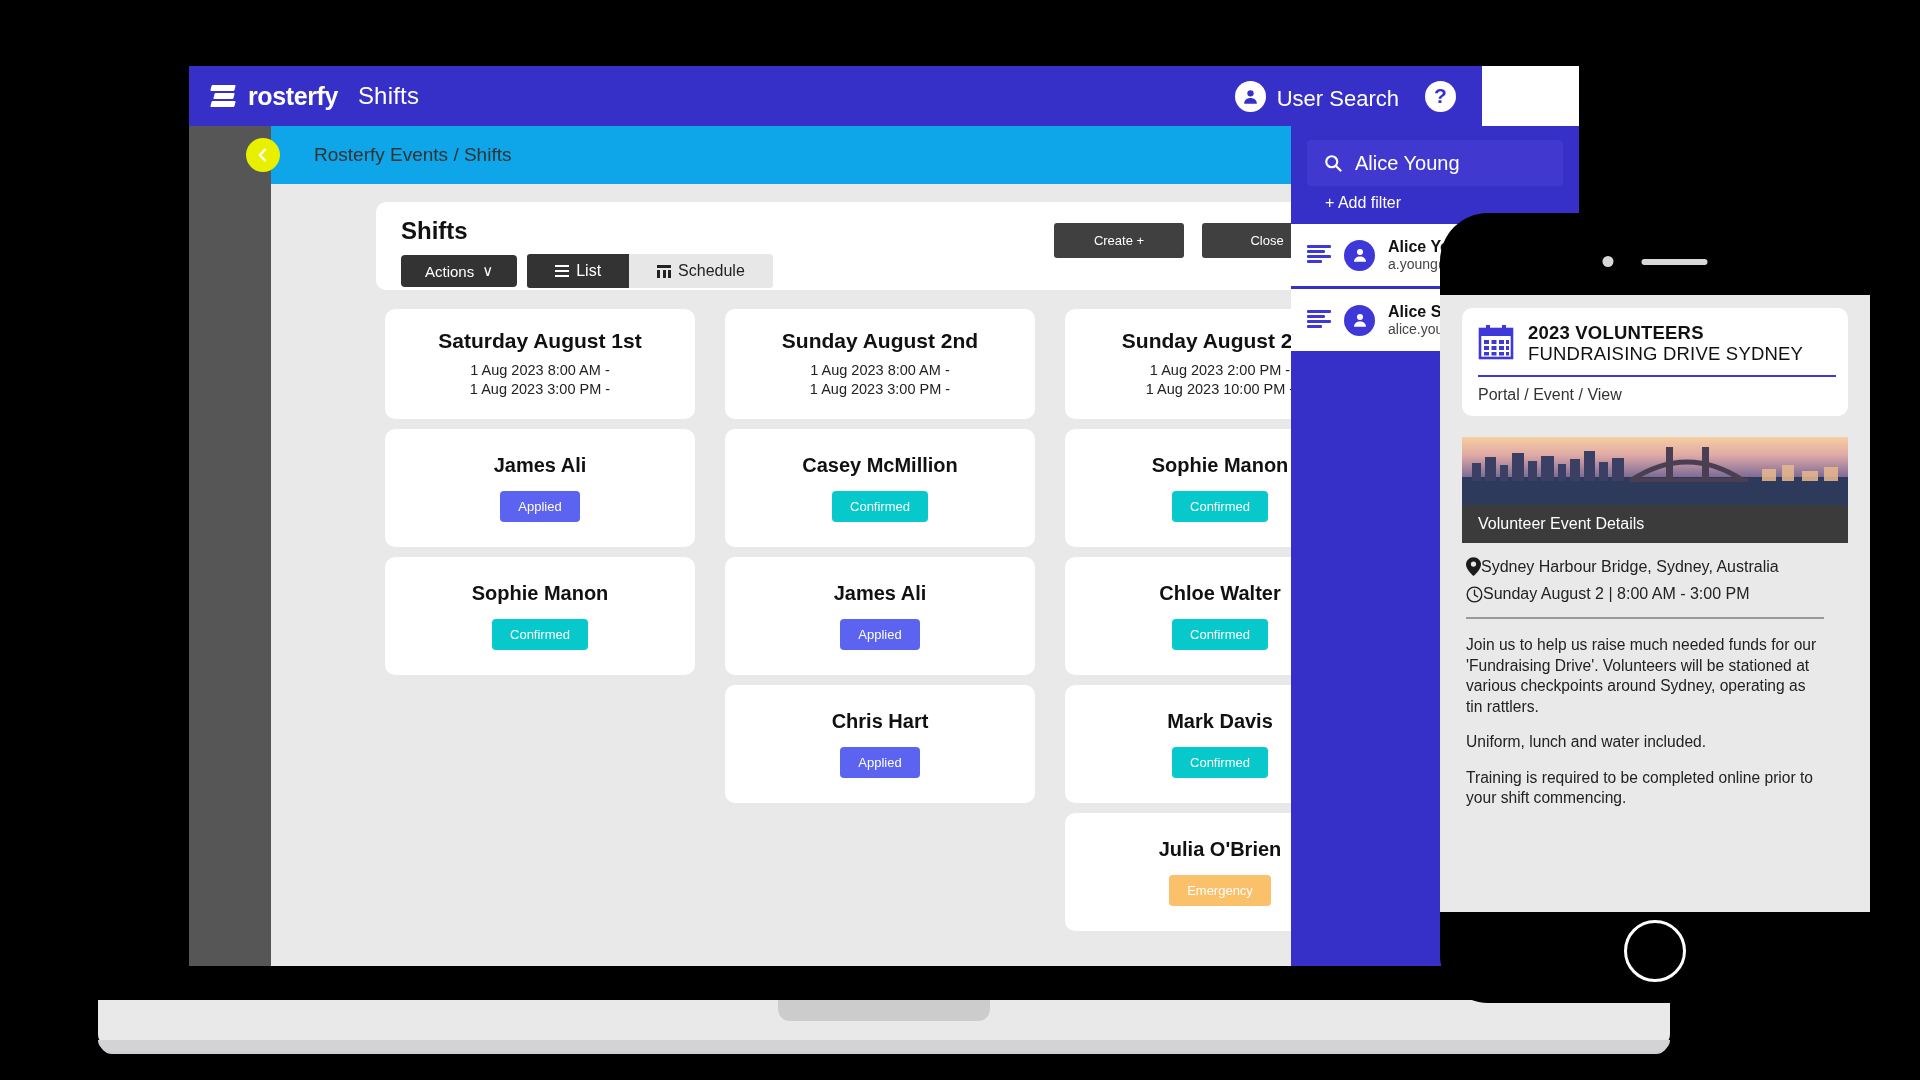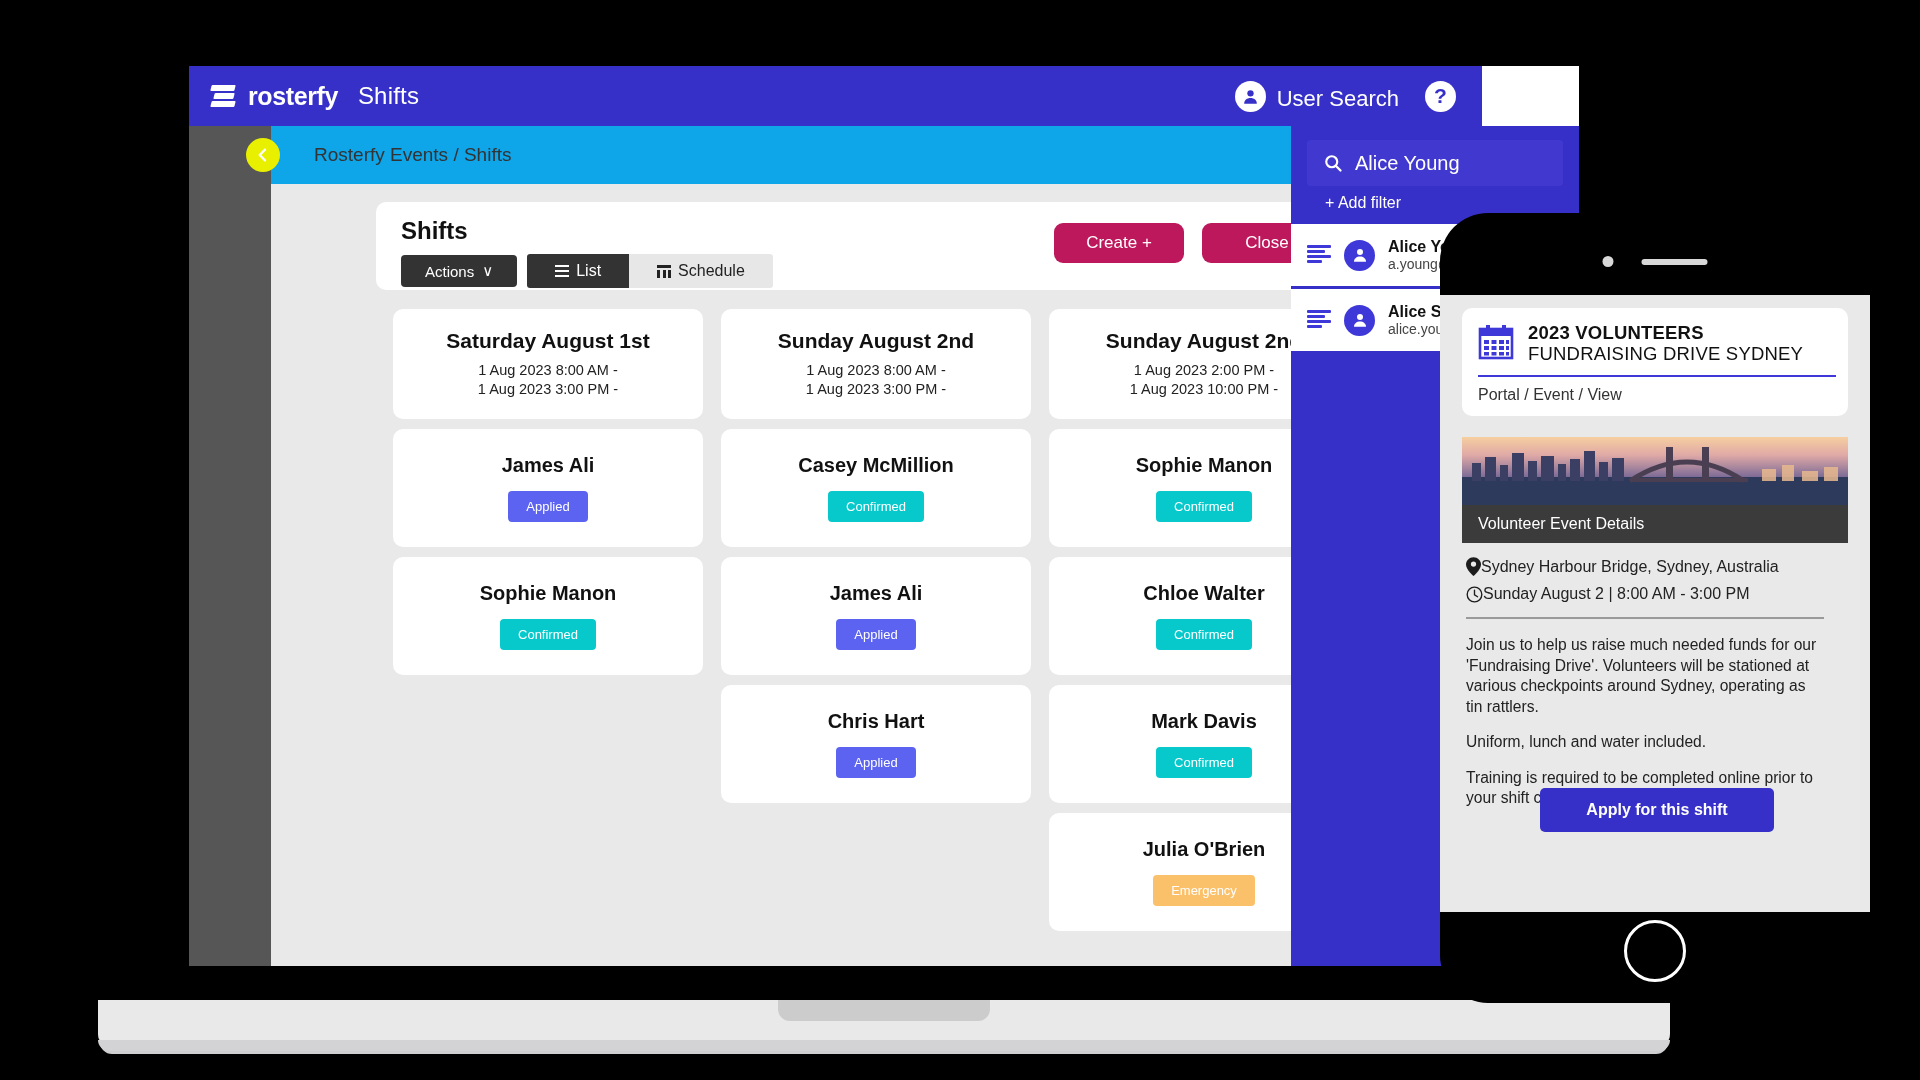--- a/index.html
+++ b/index.html
@@ -115,28 +115,28 @@
     display:inline-block;width:14px;height:13px;
     background:
       linear-gradient(currentColor,currentColor) 0 0/14px 3px no-repeat,
       linear-gradient(currentColor,currentColor) 0 5px/3px 8px no-repeat,
       linear-gradient(currentColor,currentColor) 5.5px 5px/3px 8px no-repeat,
       linear-gradient(currentColor,currentColor) 11px 5px/3px 8px no-repeat;
   }
 
   .head-btns{position:absolute;right:24px;top:21px;display:flex;gap:18px;}
   .btn-primary{
-    background:#be185d;color:#fff;font-size:17px;padding:10px 24px;border-radius:9px;
+    background:#404040;color:#fff;font-size:13px;padding:10px 24px;border-radius:3px;
     cursor:pointer;min-width:82px;text-align:center;
   }
 
   
   .grid{
-    position:absolute;left:113px;top:125px;width:985px;
-    display:grid;grid-template-columns:repeat(3,328px);column-gap:0px;
+    position:absolute;left:105px;top:125px;width:985px;
+    display:grid;grid-template-columns:repeat(3,328px);column-gap:12px;
   }
   .col{display:flex;flex-direction:column;}
   .tile{
     background:#fff;border-radius:10px;margin:0 9px 10px 9px;
     display:flex;flex-direction:column;align-items:center;justify-content:center;
     text-align:center;
   }
   .tile.empty{background:transparent;}
   .tile-date{height:110px;padding:0 10px;}
   .tile-date .dname{font-size:21px;font-weight:bold;color:#111;margin-bottom:8px;}
@@ -541,22 +541,19 @@
         </div>
       </div>
       <div class="meta-rule"></div>
 
       <div class="body-copy" id="phone-copy">
           <p>Join us to help us raise much needed funds for our 'Fundraising Drive'. Volunteers will be stationed at various checkpoints around Sydney, operating as tin rattlers.</p>
           <p>Uniform, lunch and water included.</p>
           <p>Training is required to be completed online prior to your shift commencing.</p>
         </div>
 
-      <div class="apply-wrap">
-        <div class="apply-btn">Apply for this shift</div>
-      </div>
 
     </div>
 
     <div class="phone-home"></div>
   </div>
 
 </div>
 
 </body></html>

